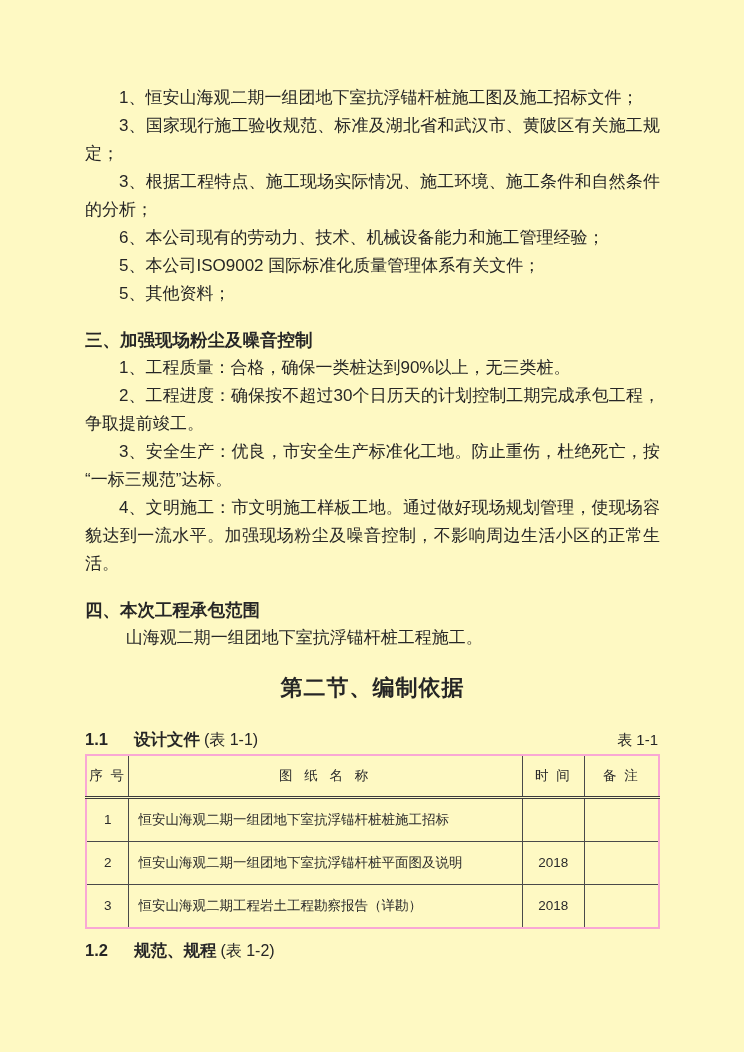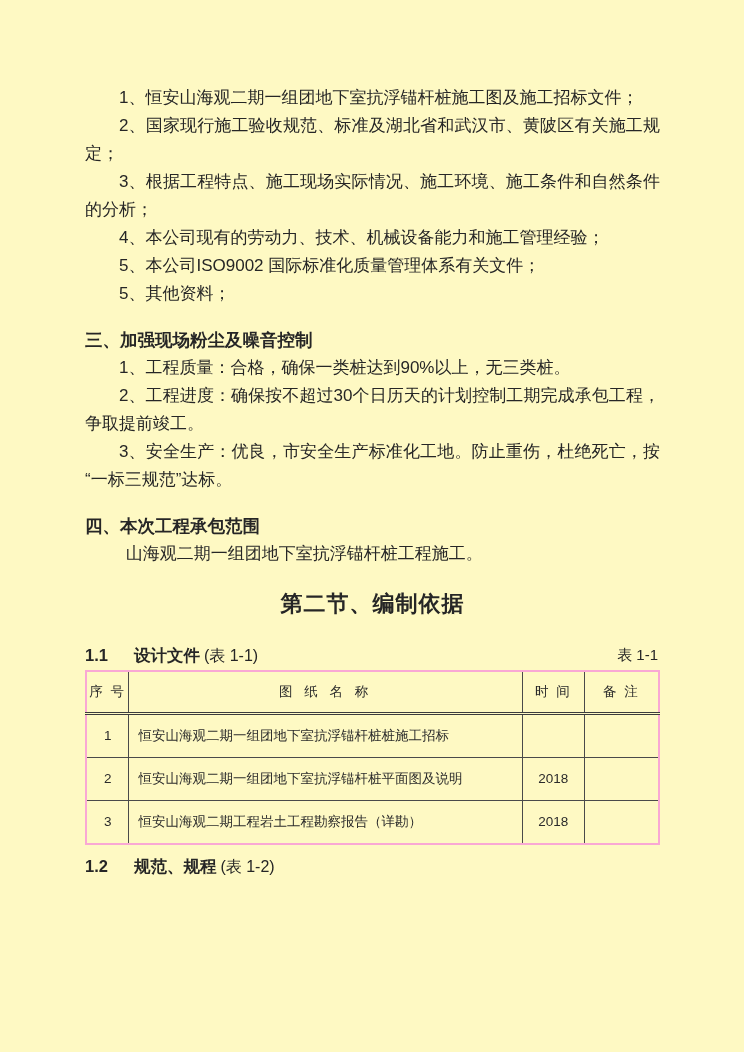--- a/index.html
+++ b/index.html
@@ -39,20 +39,21 @@
   .chapter-title {
     margin: 22px 0 0 0;
     font-size: 22px;
     font-weight: bold;
     text-align: center;
     line-height: 28px;
     letter-spacing: 1px;
   }
   .subhead-row {
     display: flex;
+    align-items: flex-end;
     justify-content: space-between;
     margin-top: 26px;
     line-height: 22px;
     gap: 25px;
   }
   .subhead-row.tight {
     margin-top: 10px;
   }
   .subhead {
     font-size: 16.5px;
@@ -106,30 +107,31 @@
     text-indent: 0;
   }
   table.doc-table th.name-head { letter-spacing: 4px; }
 </style>
 </head>
 <body>
 
 <div class="page">
 
   <p class="body-par">1、恒安山海观二期一组团地下室抗浮锚杆桩施工图及施工招标文件；</p>
-  <p class="body-par">2、国家现行施工验收规范、标准及湖北省和武汉市、黄陂区有关施工规定；</p>
+  <p class="body-par">3、国家现行施工验收规范、标准及湖北省和武汉市、黄陂区有关施工规定；</p>
   <p class="body-par">3、根据工程特点、施工现场实际情况、施工环境、施工条件和自然条件的分析；</p>
-  <p class="body-par">4、本公司现有的劳动力、技术、机械设备能力和施工管理经验；</p>
+  <p class="body-par">6、本公司现有的劳动力、技术、机械设备能力和施工管理经验；</p>
   <p class="body-par">5、本公司ISO9002 国际标准化质量管理体系有关文件；</p>
   <p class="body-par">5、其他资料；</p>
 
   <h2 class="sec-heading">三、加强现场粉尘及噪音控制</h2>
   <p class="body-par">1、工程质量：合格，确保一类桩达到90%以上，无三类桩。</p>
   <p class="body-par">2、工程进度：确保按不超过30个日历天的计划控制工期完成承包工程，争取提前竣工。</p>
   <p class="body-par">3、安全生产：优良，市安全生产标准化工地。防止重伤，杜绝死亡，按“一标三规范”达标。</p>
+  <p class="body-par">4、文明施工：市文明施工样板工地。通过做好现场规划管理，使现场容貌达到一流水平。加强现场粉尘及噪音控制，不影响周边生活小区的正常生活。</p>
 
   <h2 class="sec-heading">四、本次工程承包范围</h2>
   <p class="body-par indent-more">山海观二期一组团地下室抗浮锚杆桩工程施工。</p>
 
   <h1 class="chapter-title">第二节、编制依据</h1>
 
   <div class="subhead-row">
     <div class="subhead">
       <span class="num">1.1</span><span class="title">设计文件</span><span class="suffix">(表 1-1)</span>
     </div>

